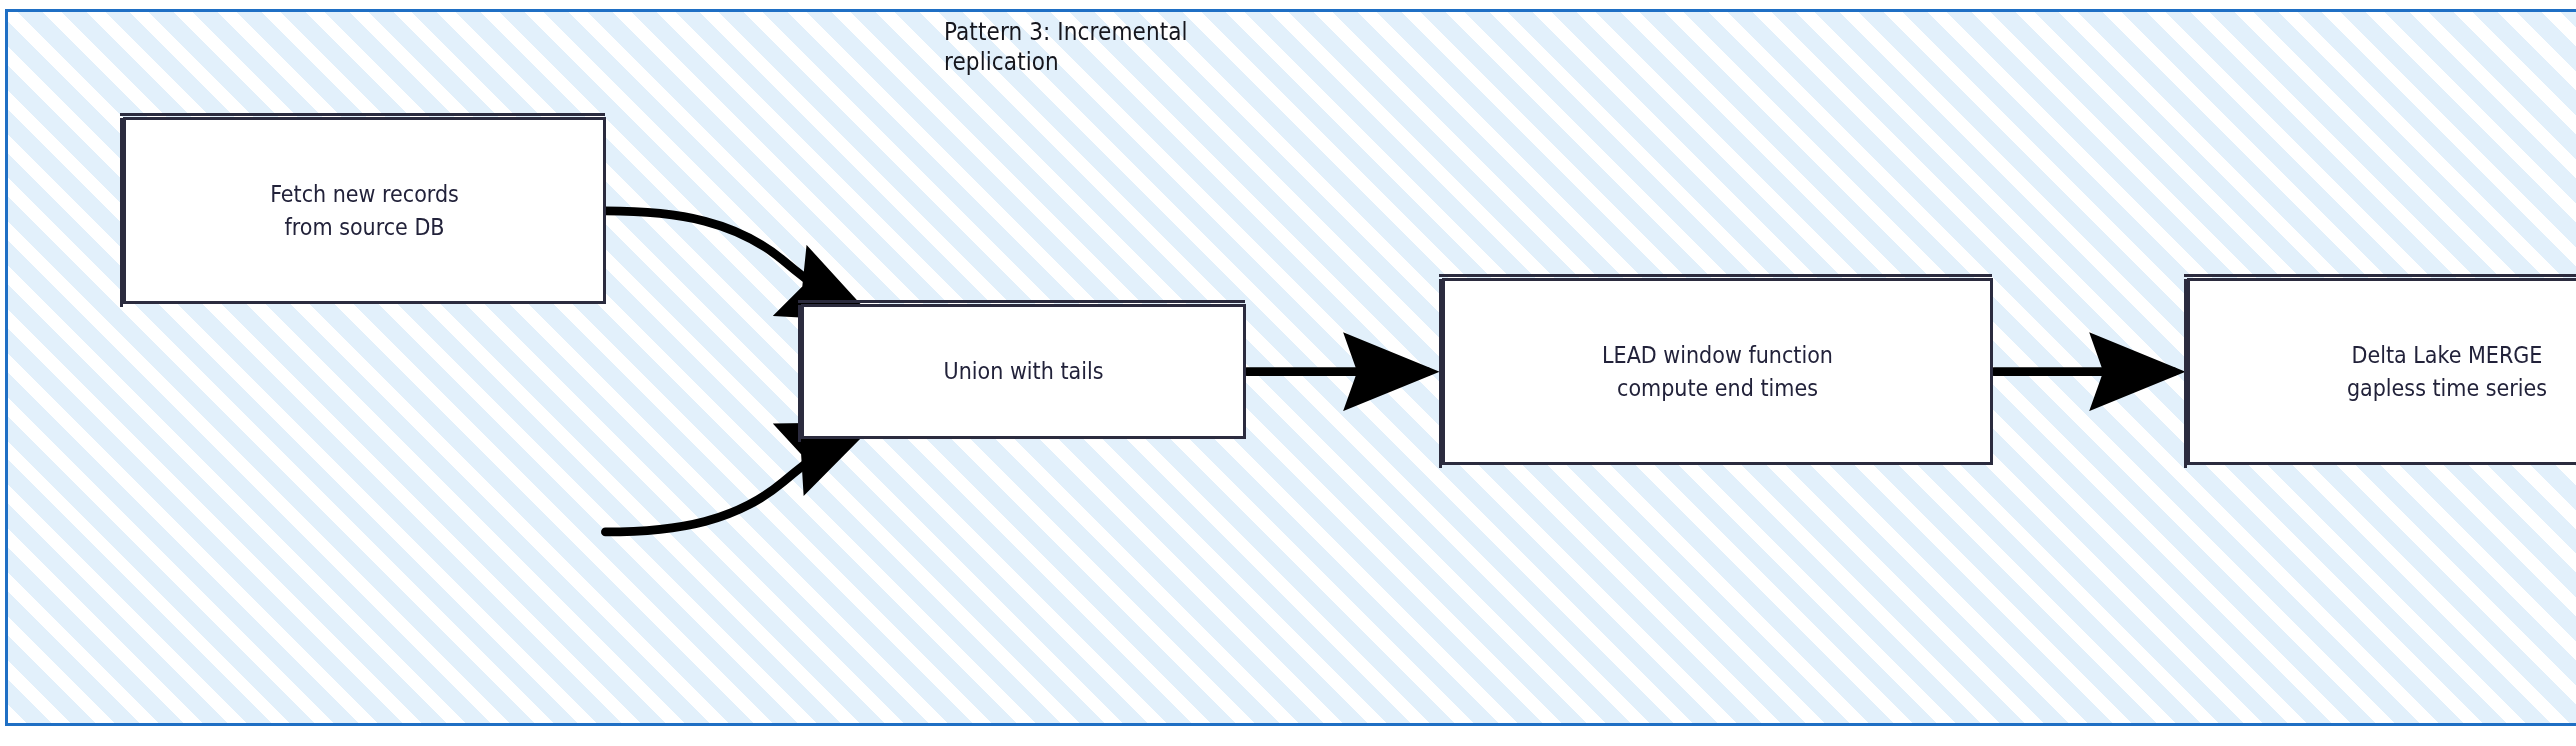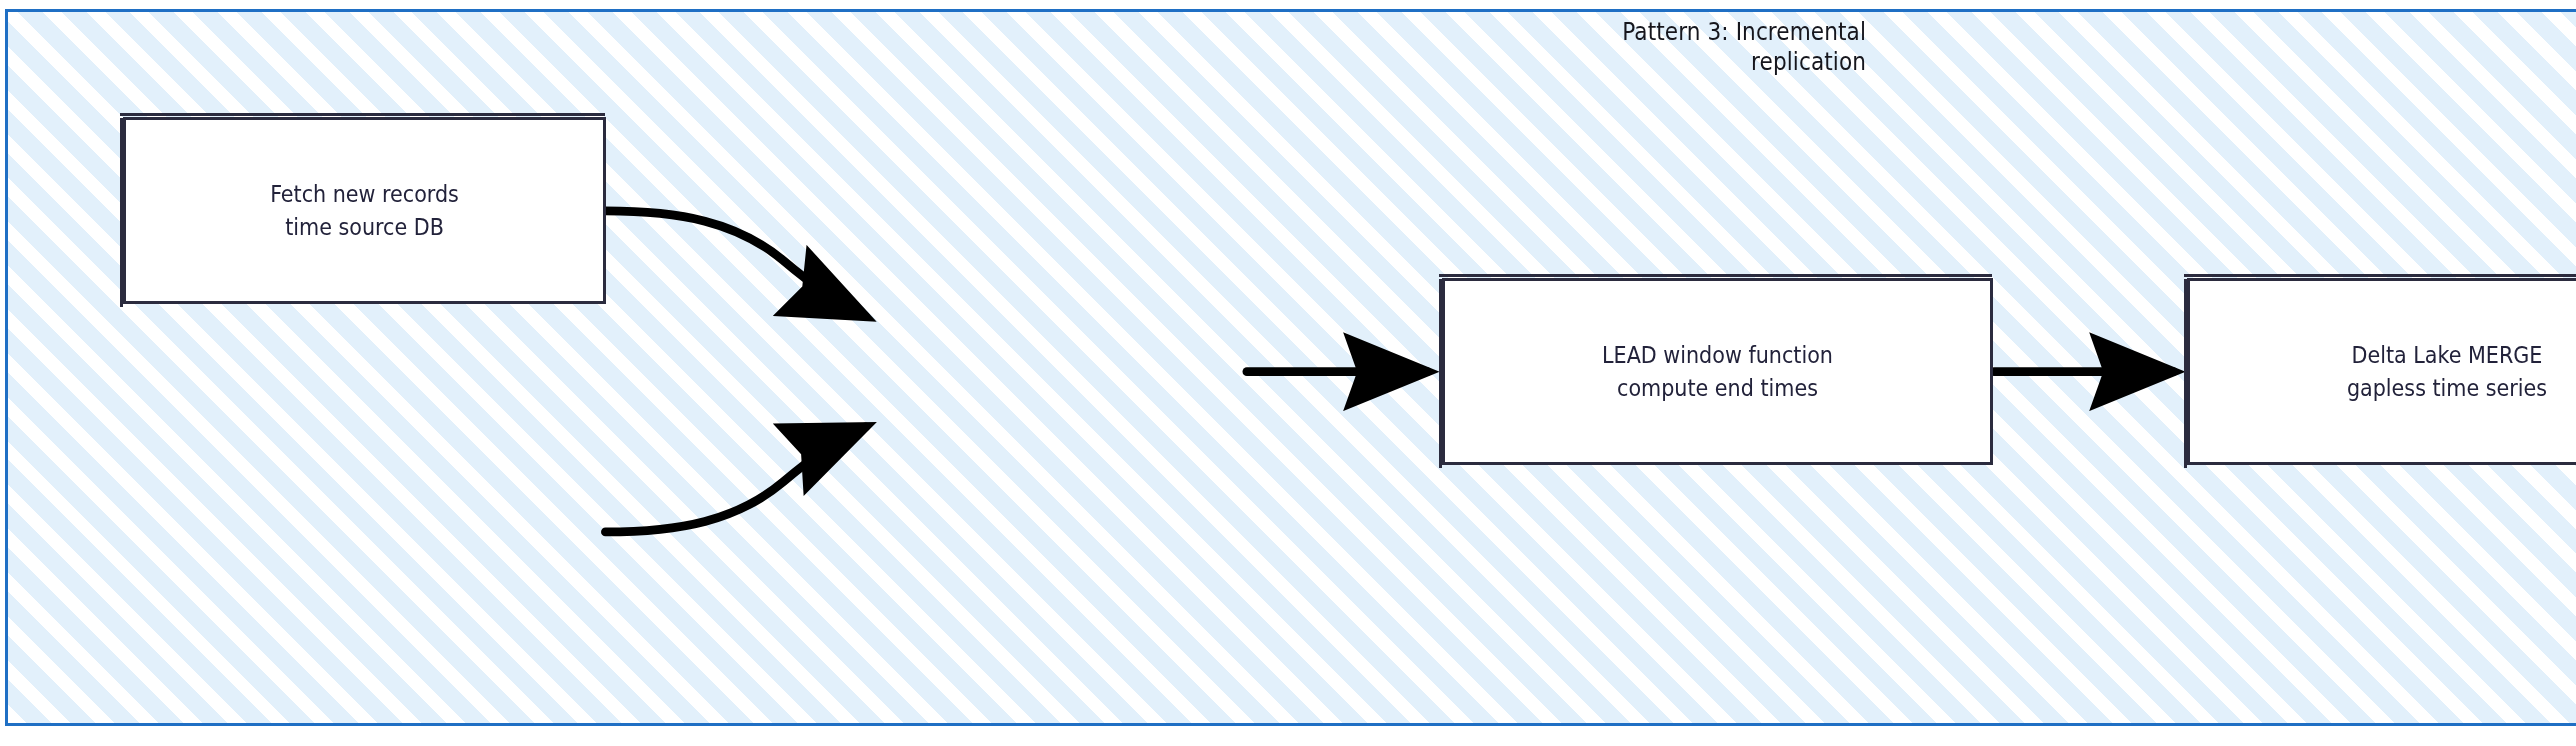--- a/index.html
+++ b/index.html
@@ -36,24 +36,24 @@
       #ffffff 0px,
       #ffffff 13.4px,
       #e2f0fb 13.4px,
       #e2f0fb 31px
     );
   }
 
   
   .subgraph-title {
     position: absolute;
-    left: 1042px;
+    left: 944px;
     top: 16.5px;
     width: 824px;
-    text-align: right;
+    text-align: left;
     font-size: 24px;
     line-height: 1.25;
     color: #16161d;
     letter-spacing: 0.1px;
     white-space: pre-line;
     font-family: "DejaVu Sans Condensed", "Liberation Sans Narrow", "Liberation Sans", sans-serif;
   }
 
   
   .node {
@@ -140,23 +140,24 @@
     <g>
       <path d="M2420,721 L2770,721" fill="none" stroke="#000000" stroke-width="17" stroke-linecap="round" marker-end="url(#arrowhead)"></path>
     </g>
 
     <g>
       <path d="M3870,721 L4218,721" fill="none" stroke="#000000" stroke-width="17" stroke-linecap="round" marker-end="url(#arrowhead)"></path>
     </g>
   </svg>
 
   <div class="node" id="node-fetch-new">Fetch new records
-time source DB</div>
+from source DB</div>
 
 
+  <div class="node" id="node-union">Union with tails</div>
 
   <div class="node" id="node-lead">LEAD window function
 compute end times</div>
 
   <div class="node" id="node-merge">Delta Lake MERGE
 gapless time series</div>
 
 </div>
 
 

